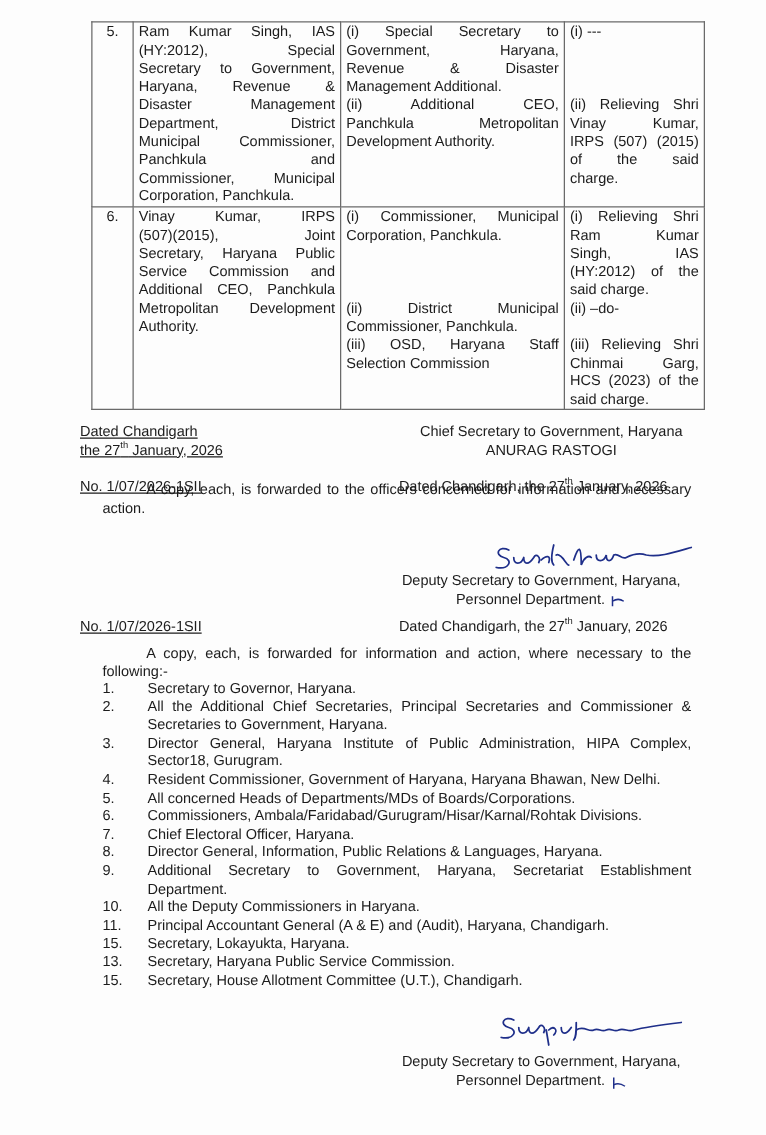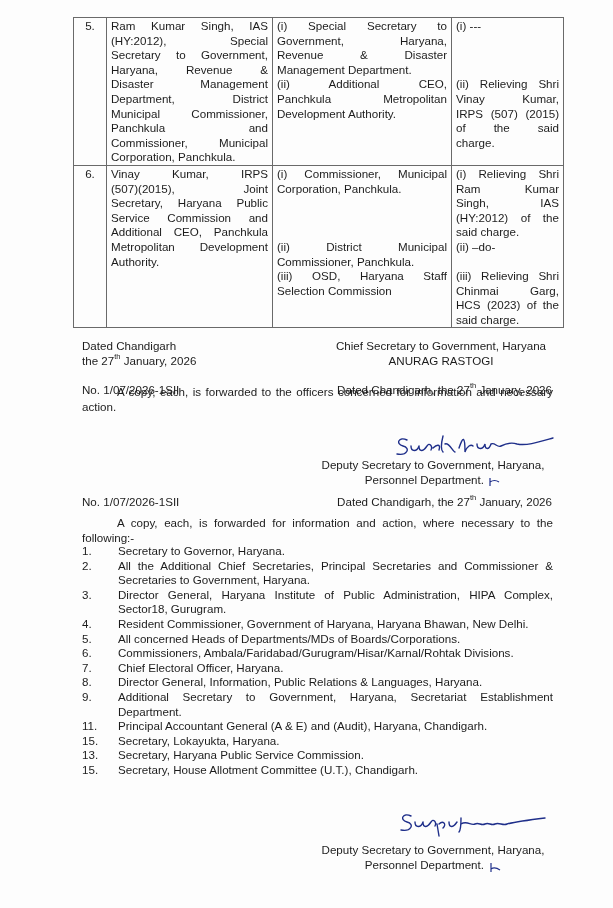--- a/index.html
+++ b/index.html
@@ -8,21 +8,21 @@
   .abs { position:absolute; }
   table.orders { position:absolute; left:73px; top:17px; border-collapse:collapse; table-layout:fixed; width:490px; }
   table.orders td { border:1.2px solid #6a6a6a; vertical-align:top; padding:1px 4px 0 4px; line-height:14.6px; }
   td.num { width:24px; text-align:center; }
   td.c1 { width:157px; }
   td.c2 { width:170px; }
   td.c3 { width:103px; }
   .jline { display:block; text-align:justify; text-align-last:justify; }
   .lline { display:block; text-align:left; }
   sup { font-size:7.5px; vertical-align:6px; line-height:0; }
-  .row { position:absolute; left:82px; width:470px; line-height:14.6px; }
+  .row { position:absolute; left:64px; width:470px; line-height:14.6px;text-decoration:underline; }
   .center { text-align:center; }
   .para { position:absolute; left:82px; width:471px; line-height:14.6px; text-align:justify; }
   .indent { text-indent:35px; }
   .list { position:absolute; left:82px; width:471px; line-height:14.6px; margin:0; padding:0; list-style:none; }
   .list li { display:flex; }
   .list .n { width:36px; flex:0 0 36px; }
   .list .t { flex:1; text-align:justify; }
   .sig { position:absolute; }
   .sig svg { display:block; }
 </style>
@@ -42,21 +42,21 @@
           <span class="jline">Department, District</span>
           <span class="jline">Municipal Commissioner,</span>
           <span class="jline">Panchkula and</span>
           <span class="jline">Commissioner, Municipal</span>
           <span class="lline">Corporation, Panchkula.</span>
         </td>
     <td class="c2">
           <span class="jline">(i) Special Secretary to</span>
           <span class="jline">Government, Haryana,</span>
           <span class="jline">Revenue &amp; Disaster</span>
-          <span class="lline">Management Department.</span>
+          <span class="lline">Management Additional.</span>
           <span class="jline">(ii) Additional CEO,</span>
           <span class="jline">Panchkula Metropolitan</span>
           <span class="lline">Development Authority.</span>
         </td>
     <td class="c3">
           <span class="lline">(i) ---</span>
           <span class="jline">&nbsp;</span>
           <span class="jline">&nbsp;</span>
           <span class="jline">&nbsp;</span>
           <span class="jline">(ii) Relieving Shri</span>
@@ -171,20 +171,24 @@
     </li>
     <li>
       <span class="n">8.</span>
       <span class="t">Director General, Information, Public Relations &amp; Languages, Haryana.</span>
     </li>
     <li>
       <span class="n">9.</span>
       <span class="t">Additional Secretary to Government, Haryana, Secretariat Establishment Department.</span>
     </li>
     <li>
+      <span class="n">10.</span>
+      <span class="t">All the Deputy Commissioners in Haryana.</span>
+    </li>
+    <li>
       <span class="n">11.</span>
       <span class="t">Principal Accountant General (A &amp; E) and (Audit), Haryana, Chandigarh.</span>
     </li>
     <li>
       <span class="n">15.</span>
       <span class="t">Secretary, Lokayukta, Haryana.</span>
     </li>
     <li>
       <span class="n">13.</span>
       <span class="t">Secretary, Haryana Public Service Commission.</span>

